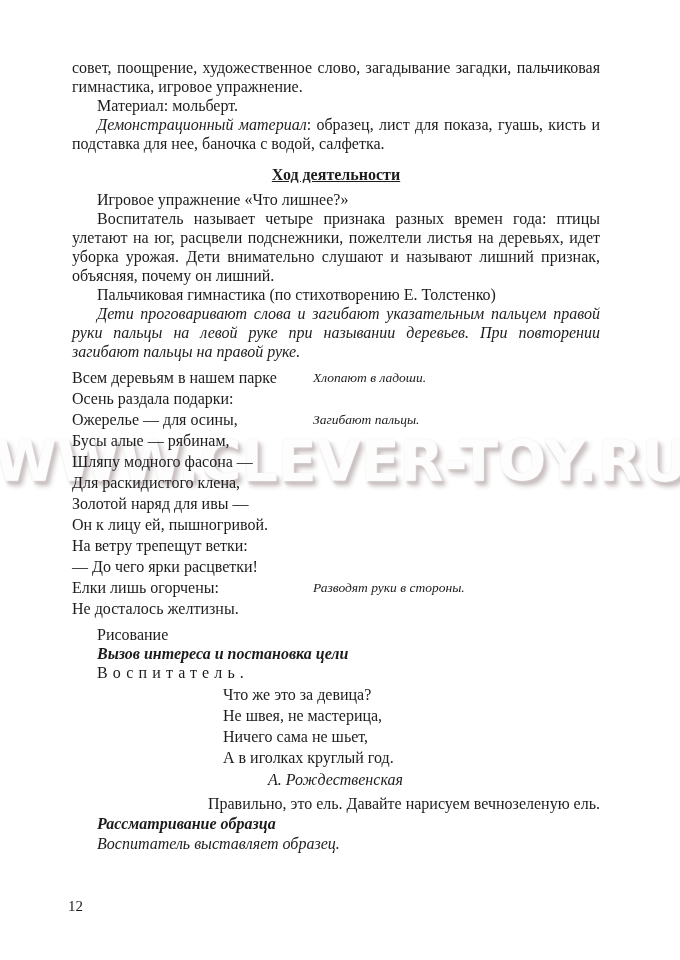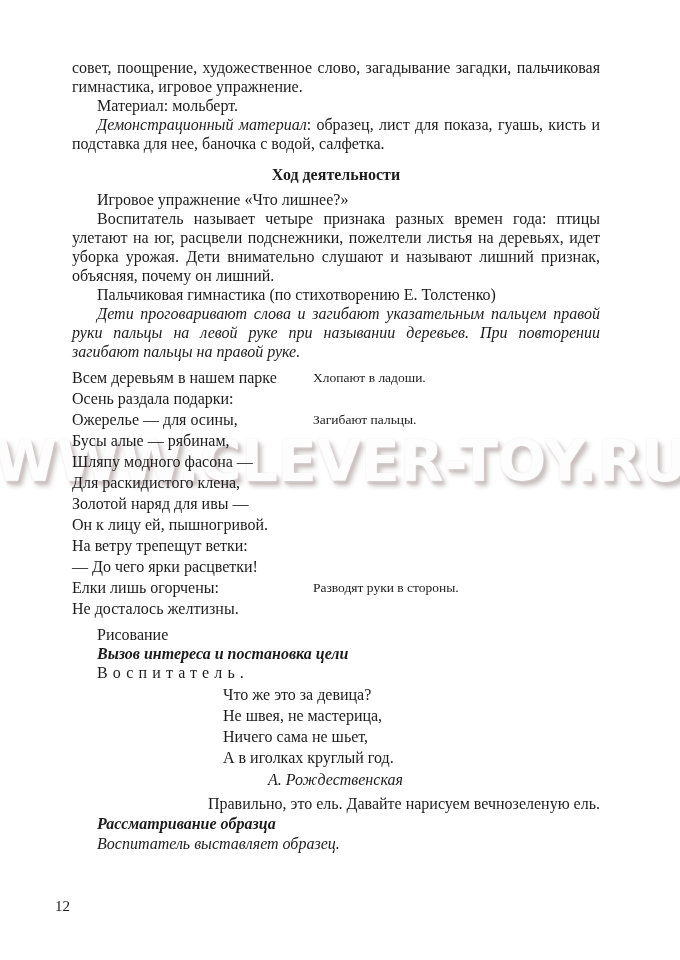--- a/index.html
+++ b/index.html
@@ -36,36 +36,37 @@
   p { margin: 0; line-height: 19px; text-align: justify; }
   .indent { text-indent: 25px; }
   .bold { font-weight: normal; }
   .it { font-style: italic; }
   .bold-it { font-weight: bold; font-style: italic; }
   .section-heading {
     text-align: center;
     font-weight: bold;
     margin: 12px 0 6px 0;
     line-height: 19px;
+    text-decoration: underline;
   }
   .poem { margin-top: 6px; }
   .poem-row { display: flex; align-items: flex-end; line-height: 21px; }
   .poem-line { flex: none; width: 241px; }
-  .poem-action { font-size: 13.5px; }
+  .poem-action { font-style: italic; font-size: 13.5px; }
   .drawing-head { margin-top: 6px; }
   .line { line-height: 19px; text-align: left; }
   .speaker { letter-spacing: 0.32em; }
   .riddle { margin-top: 2px; padding-left: 151px; }
   .riddle .line { line-height: 21px; }
   .riddle-author { padding-left: 196px; font-style: italic; line-height: 21px; margin-top: 1px; }
   .answer-block { margin-top: 4px; }
   .answer-block p { line-height: 20px; }
   .page-number {
     position: absolute;
-    left: 55px; top: 897px;
+    left: 68px; top: 897px;
     font-size: 15px;
     line-height: 19px;
   }
 </style>
 </head>
 <body>
 
 <div class="watermark">WWW.CLEVER-TOY.RU</div>
 
 <div class="content">

